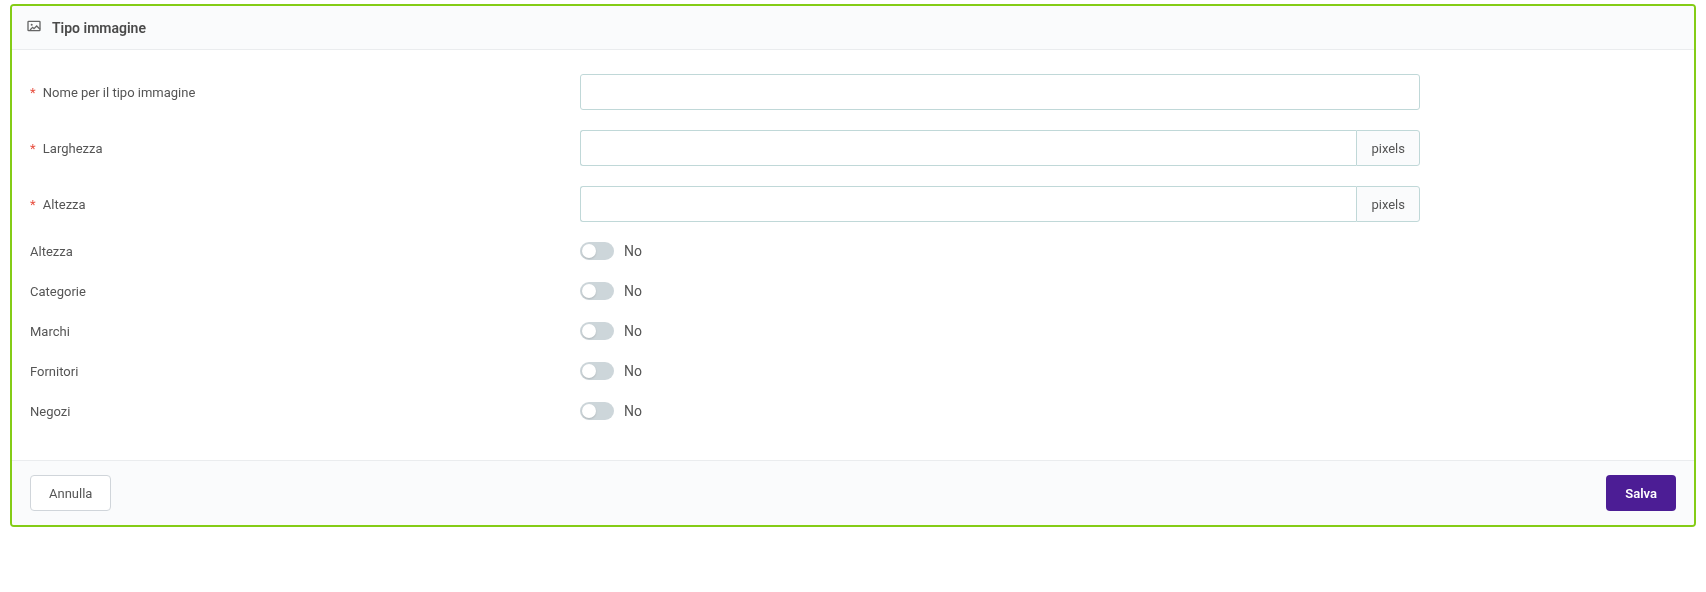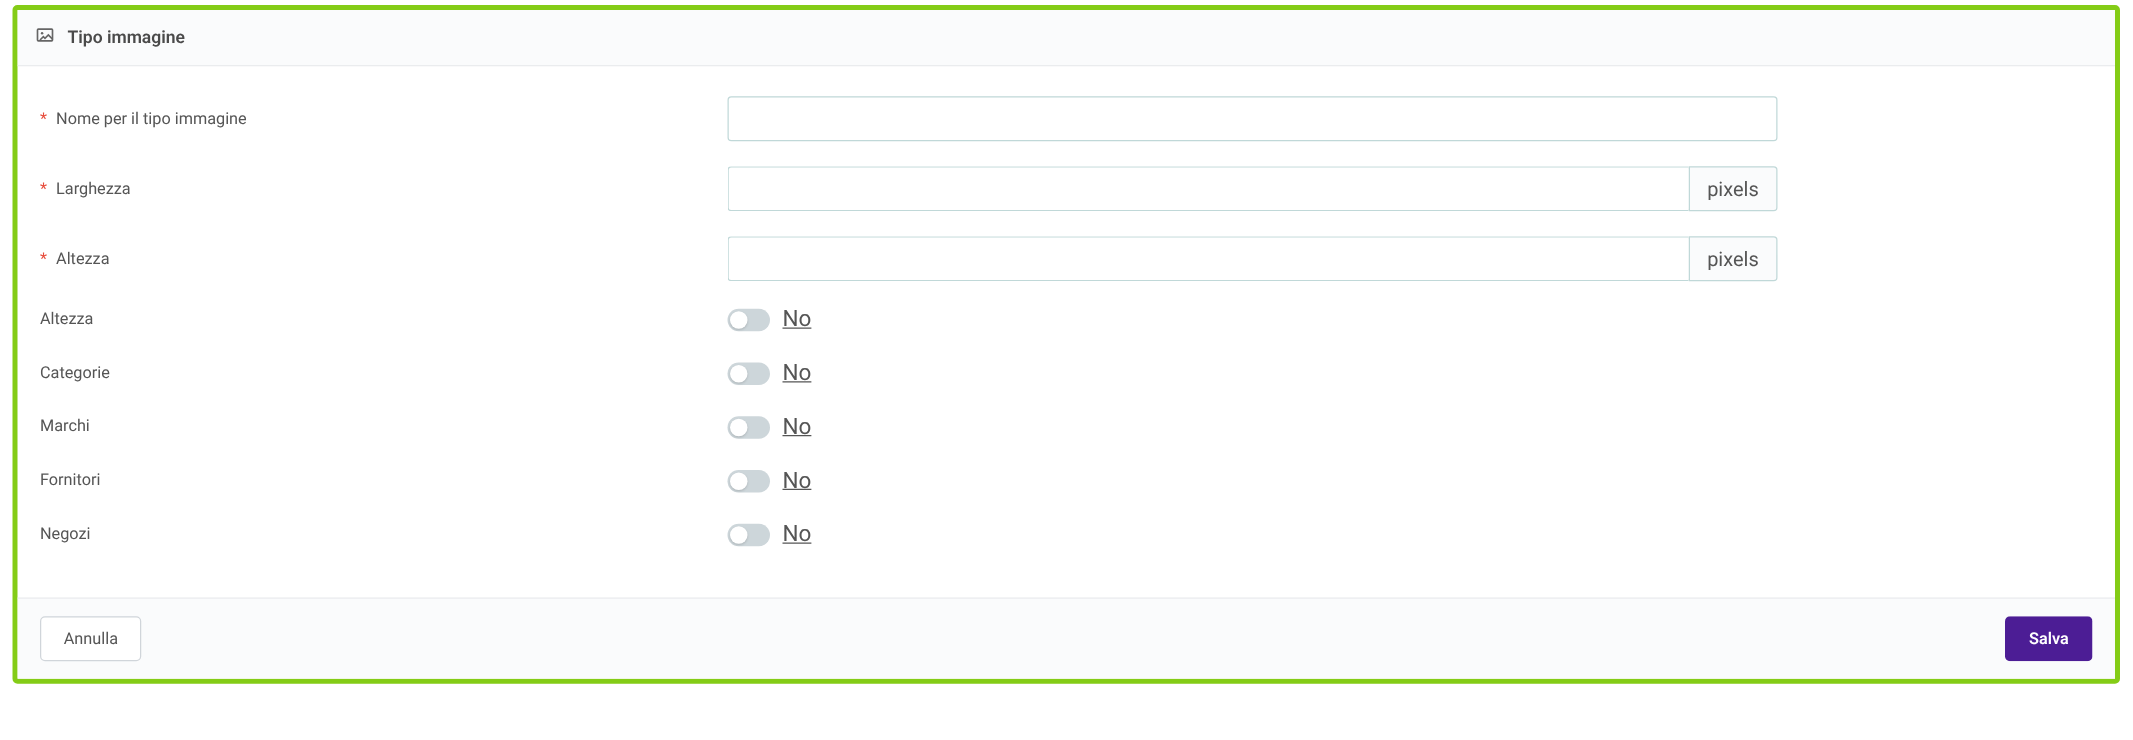--- a/index.html
+++ b/index.html
@@ -5,21 +5,21 @@
   * { box-sizing: border-box; }
   html, body {
     margin: 0;
     padding: 0;
     font-family: -apple-system, BlinkMacSystemFont, "Segoe UI", Roboto, "Helvetica Neue", Arial, sans-serif;
     font-size: 13px;
     color: #555;
     background: #fff;
   }
   .panel {
-    border: 4px solid #84cc16;
+    border: 2px solid #84cc16;
     border-radius: 4px;
     margin: 4px 10px 10px 10px;
     background: #fff;
     overflow: hidden;
   }
   .panel-header {
     background: #fafbfc;
     border-bottom: 1px solid #eaecee;
     padding: 12px 14px;
     display: flex;
@@ -84,21 +84,21 @@
   }
   .input-addon {
     border: 1px solid #c0d8d8;
     background: #fafbfc;
     border-top-right-radius: 3px;
     border-bottom-right-radius: 3px;
     padding: 0 14px;
     display: flex;
     align-items: center;
     color: #555;
-    font-size: 16px;
+    font-size: 13px;
   }
   .toggle-wrap {
     display: flex;
     align-items: center;
     gap: 10px;
   }
   .toggle {
     width: 34px;
     height: 18px;
     background: #cdd6da;
@@ -111,22 +111,21 @@
     width: 14px;
     height: 14px;
     background: #fff;
     border-radius: 50%;
     top: 2px;
     left: 2px;
     box-shadow: 0 1px 2px rgba(0,0,0,0.15);
   }
   .toggle-label {
     color: #555;
-    font-size: 18px;
-    text-decoration: underline;
+    font-size: 14px;
   }
   .panel-footer {
     background: #fafbfc;
     border-top: 1px solid #eaecee;
     padding: 14px 18px;
     display: flex;
     justify-content: space-between;
     align-items: center;
   }
   .btn {

